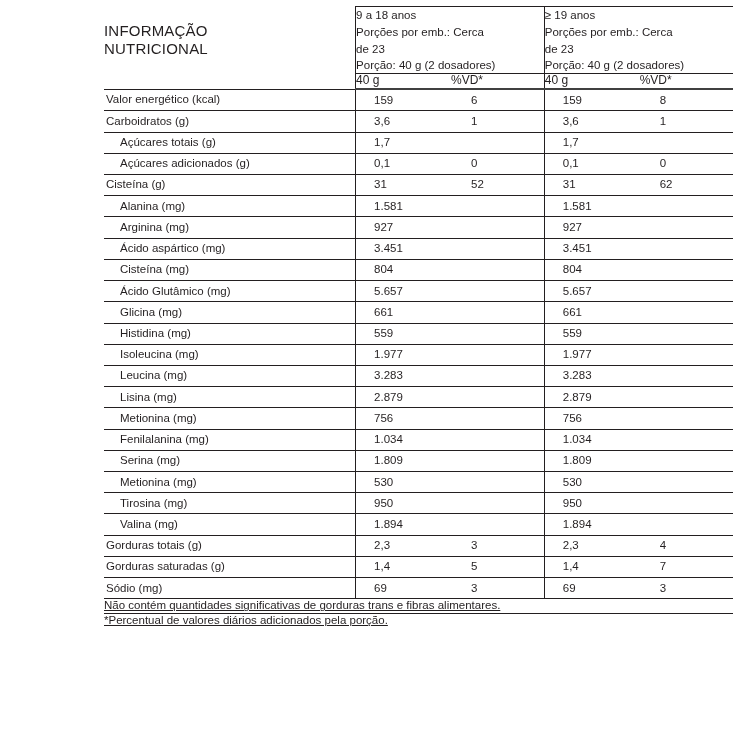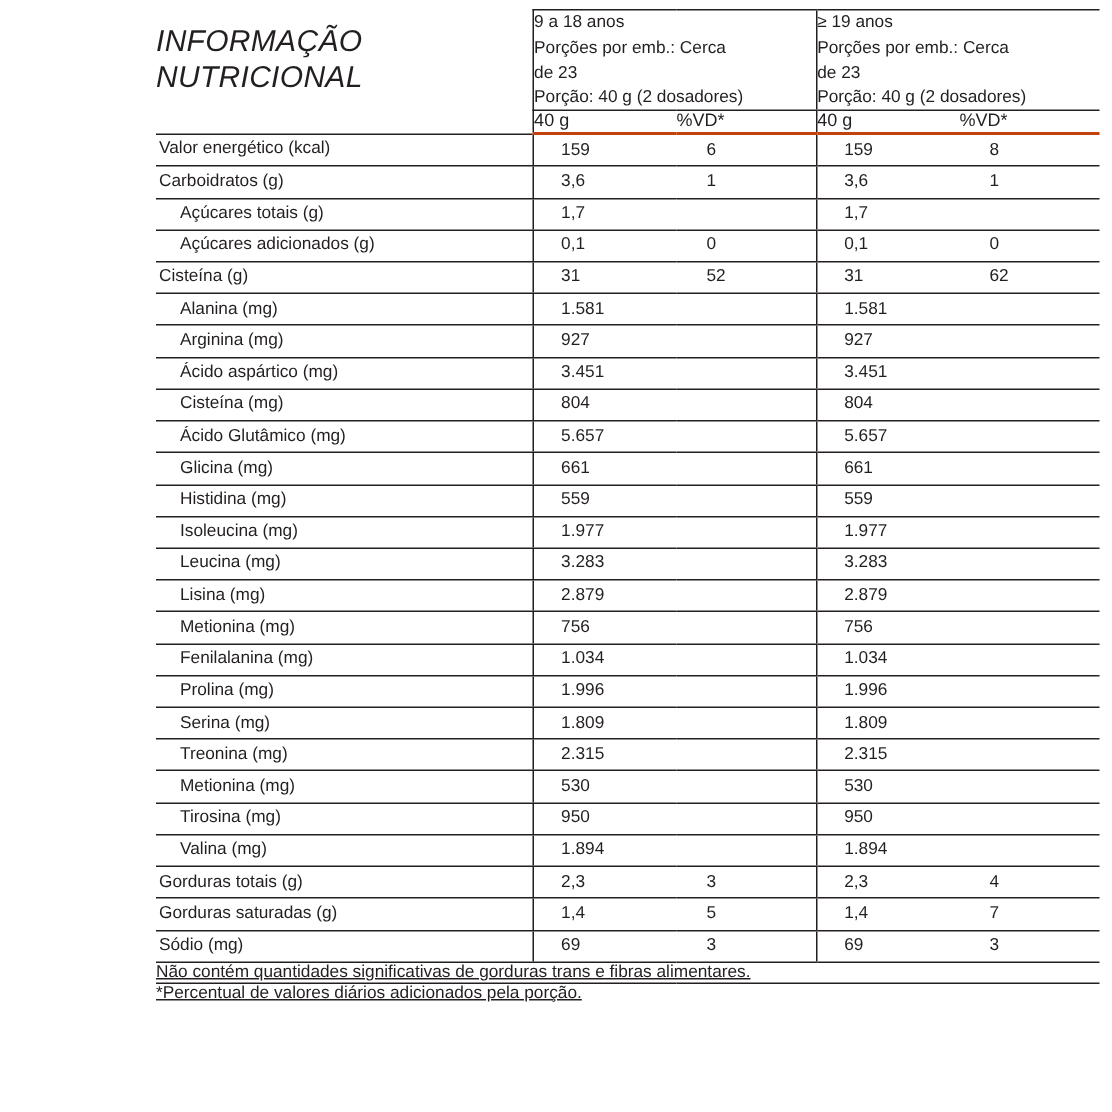--- a/index.html
+++ b/index.html
@@ -37,27 +37,26 @@
   }
   
   col.c-name  { width: 232px; }
   col.c-amt1  { width: 88px; }
   col.c-vd1   { width: 86px; }
   col.c-amt2  { width: 88px; }
   col.c-vd2   { width: 86px; }
 
   
   .hdr-title {
-    font-size: 20px;
+    font-size: 15px;
     font-weight: bold;
     letter-spacing: .2px;
     line-height: 1.22;
     padding: 6px 4px 6px 2px;
     vertical-align: top;
-    font-style: italic;
   }
   .hdr-group {
     padding: 5px 8px 4px 8px;
     vertical-align: top;
     font-size: 11.5px;
     line-height: 1.42;
   }
   .hdr-group .grp-age {
     display: block;
     margin-bottom: 1px;
@@ -71,21 +70,21 @@
   .vline-l { border-left: 1px solid #231f20; }
 
   
   .sub-hdr td {
     font-weight: bold;
     font-size: 12px;
     padding: 5px 0 5px 0;
     text-align: center;
   }
   .sub-hdr td.empty-name { border-bottom: 1px solid #231f20; }
-  .rule-thick { border-bottom: 2px solid #c2410c; }
+  .rule-thick { border-bottom: 2px solid #404040; }
 
   
   tr.data td {
     padding: 3.5px 0 3.5px 0;
     border-bottom: 1px solid #231f20;
     font-size: 11.5px;
   }
   tr.data td.name {
     padding-left: 2px;
     white-space: nowrap;
@@ -261,38 +260,24 @@
         <td class="num vd gap"></td>
       </tr>
       <tr class="data">
         <td class="name indent">Fenilalanina (mg)</td>
         <td class="num vline-l">1.034</td>
         <td class="num vd gap"></td>
         <td class="num vline-l">1.034</td>
         <td class="num vd gap"></td>
       </tr>
       <tr class="data">
-        <td class="name indent">Prolina (mg)</td>
-        <td class="num vline-l">1.996</td>
-        <td class="num vd gap"></td>
-        <td class="num vline-l">1.996</td>
-        <td class="num vd gap"></td>
-      </tr>
-      <tr class="data">
         <td class="name indent">Serina (mg)</td>
         <td class="num vline-l">1.809</td>
         <td class="num vd gap"></td>
         <td class="num vline-l">1.809</td>
-        <td class="num vd gap"></td>
-      </tr>
-      <tr class="data">
-        <td class="name indent">Treonina (mg)</td>
-        <td class="num vline-l">2.315</td>
-        <td class="num vd gap"></td>
-        <td class="num vline-l">2.315</td>
         <td class="num vd gap"></td>
       </tr>
       <tr class="data">
         <td class="name indent">Metionina (mg)</td>
         <td class="num vline-l">530</td>
         <td class="num vd gap"></td>
         <td class="num vline-l">530</td>
         <td class="num vd gap"></td>
       </tr>
       <tr class="data">

